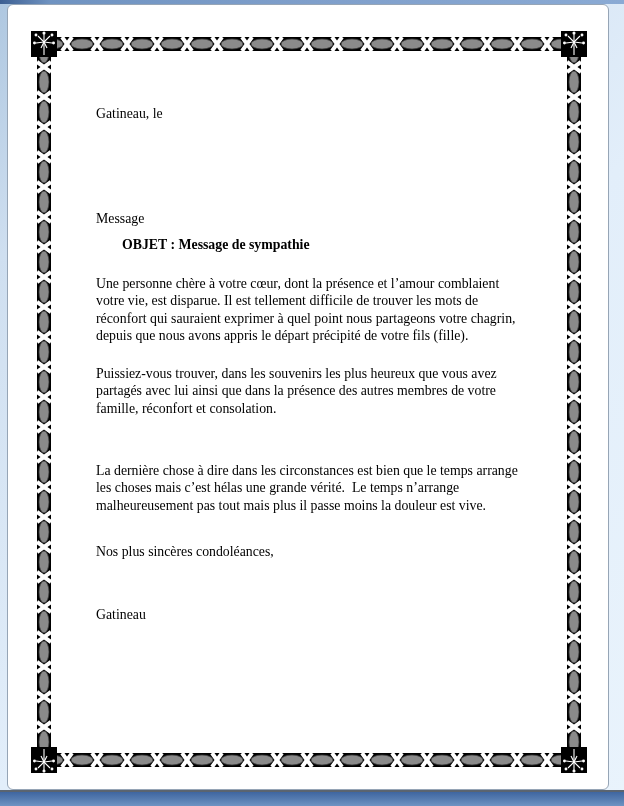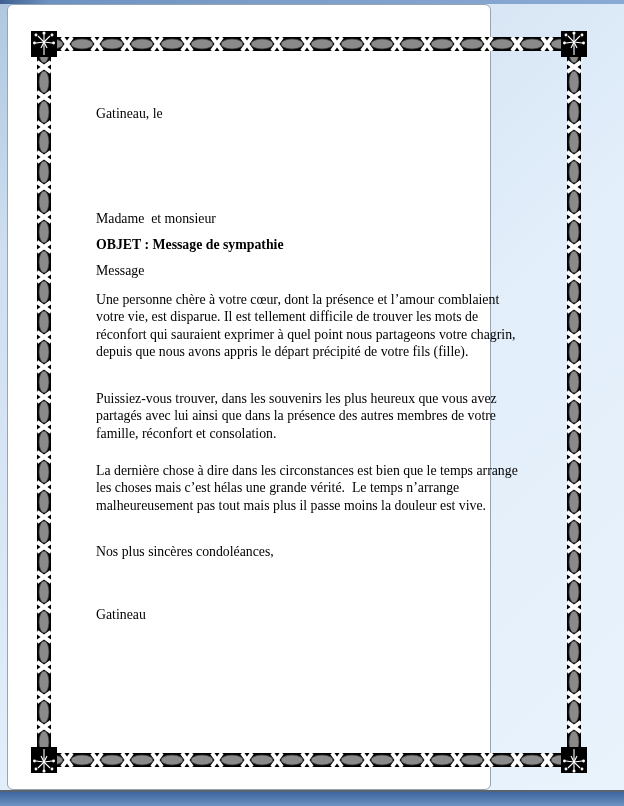--- a/index.html
+++ b/index.html
@@ -18,21 +18,21 @@
     position: absolute; left: 0; top: 0; right: 0; height: 4px;
     background: linear-gradient(to right, #3d5f92 0%, #6f93c1 8%, #7f9fcb 50%, #8aaad4 100%);
   }
   .bottom-edge {
     position: absolute; left: 0; bottom: 0; right: 0; height: 14px;
     border-top: 2px solid #5a6470;
     background: linear-gradient(to bottom, #3f66a0 0%, #5379ae 45%, #6e93c3 100%);
   }
   .page {
     position: absolute; left: 7px; top: 4px;
-    width: 484px; height: 786px;
+    width: 602px; height: 786px;
     background: #ffffff;
     border: 1px solid #96a5b6;
     border-radius: 6px;
     box-sizing: border-box;
     padding-left: 19px;
   }
   .frame {
     position: absolute; left: 29px; top: 32px;
     width: 544px; height: 730px;
   }
@@ -52,23 +52,23 @@
   .letter {
     position: absolute; left: 0; top: 0; right: 0; bottom: 0;
   }
   .tline {
     position: absolute; left: 88px;
     font-size: 13.8px; line-height: 17.4px; color: #000;
     white-space: pre;
   }
   .t-date      { top: 100px; }
   .t-recipient { top: 170px; }
-  .t-subject   { top: 231px; font-weight: bold; }
-  .t-p1        { top: 286px; }
-  .t-p2        { top: 385px; }
+  .t-subject   { top: 231px; font-weight: bold; margin-left: 26px; }
+  .t-p1        { top: 270px; }
+  .t-p2        { top: 360px; }
   .t-p3        { top: 457px; }
   .t-closing   { top: 538px; }
   .t-signature { top: 601px; }
 </style>
 </head>
 <body>
 
 <div class="viewport">
   <div class="top-edge"></div>
 
@@ -210,21 +210,20 @@
             <circle cx="22.5" cy="14" r="0.9"></circle>
           </g>
         </svg>
       </div>
     </div>
 
     <div class="letter">
       <div class="tline t-date">Gatineau, le</div>
 
       <div class="tline t-recipient">
-        <div>Madame  et monsieur</div>
         <div>Message</div>
       </div>
 
       <div class="tline t-subject">OBJET : Message de sympathie</div>
 
       <div class="tline t-p1">Une personne chère à votre cœur, dont la présence et l’amour comblaient
 votre vie, est disparue. Il est tellement difficile de trouver les mots de
 réconfort qui sauraient exprimer à quel point nous partageons votre chagrin,
 depuis que nous avons appris le départ précipité de votre fils (fille).</div>
       <div class="tline t-p2">Puissiez-vous trouver, dans les souvenirs les plus heureux que vous avez

